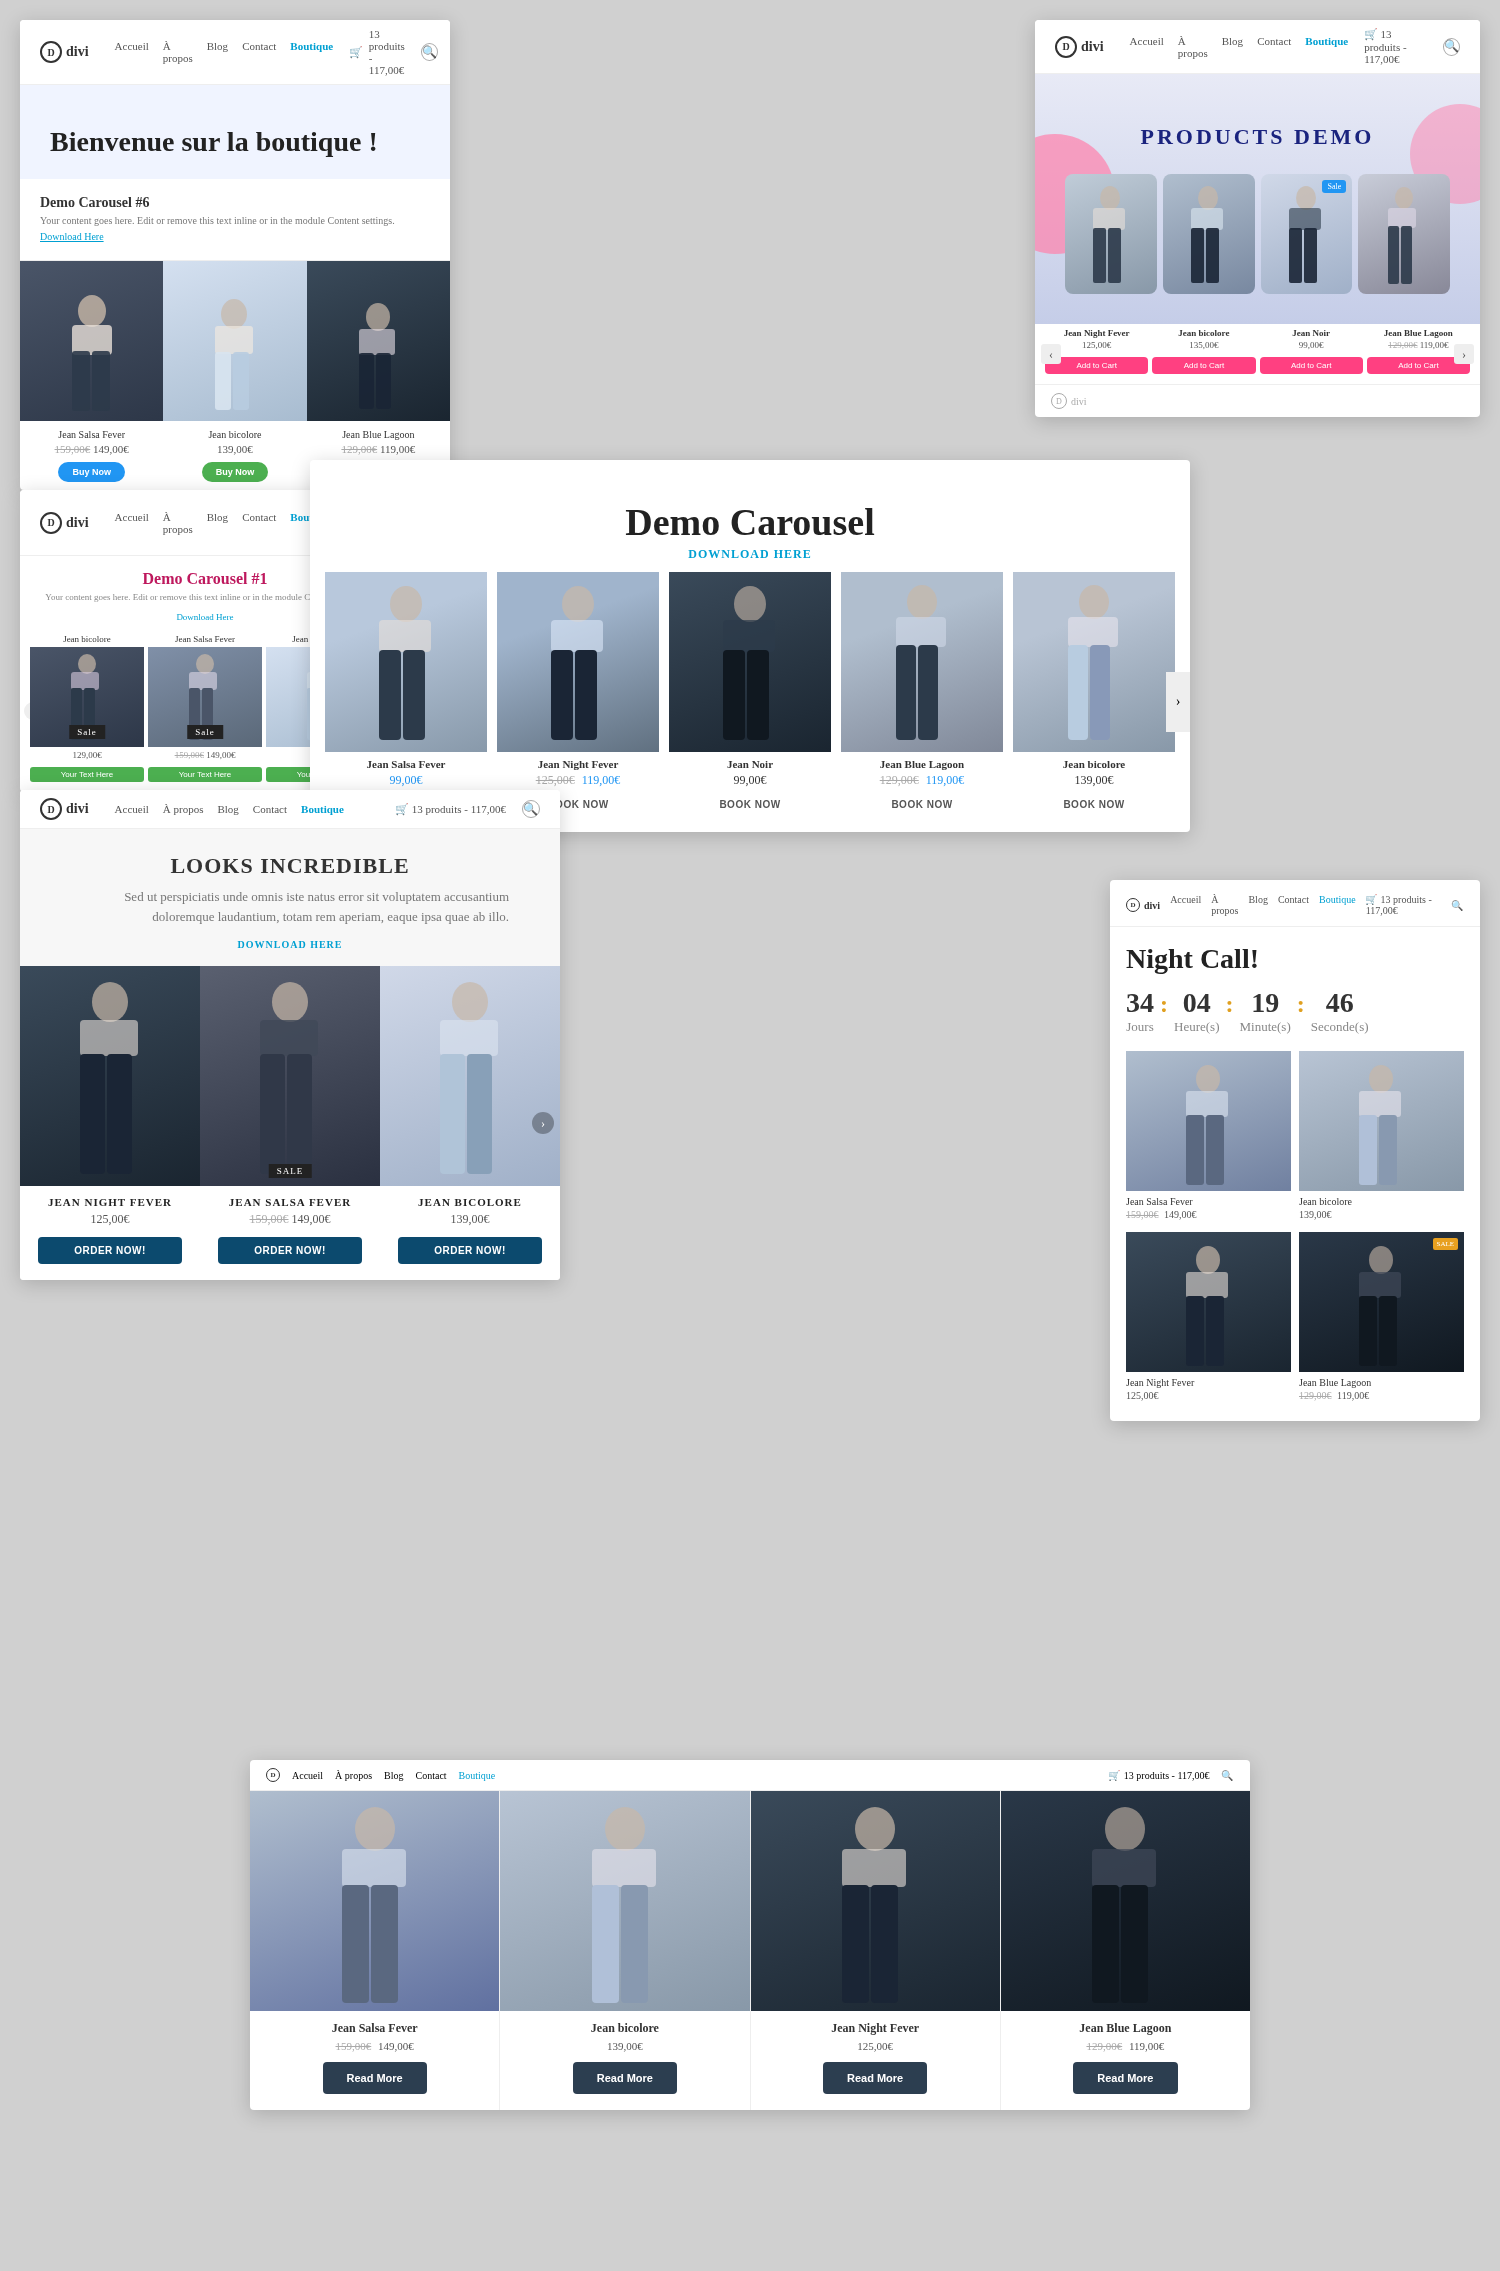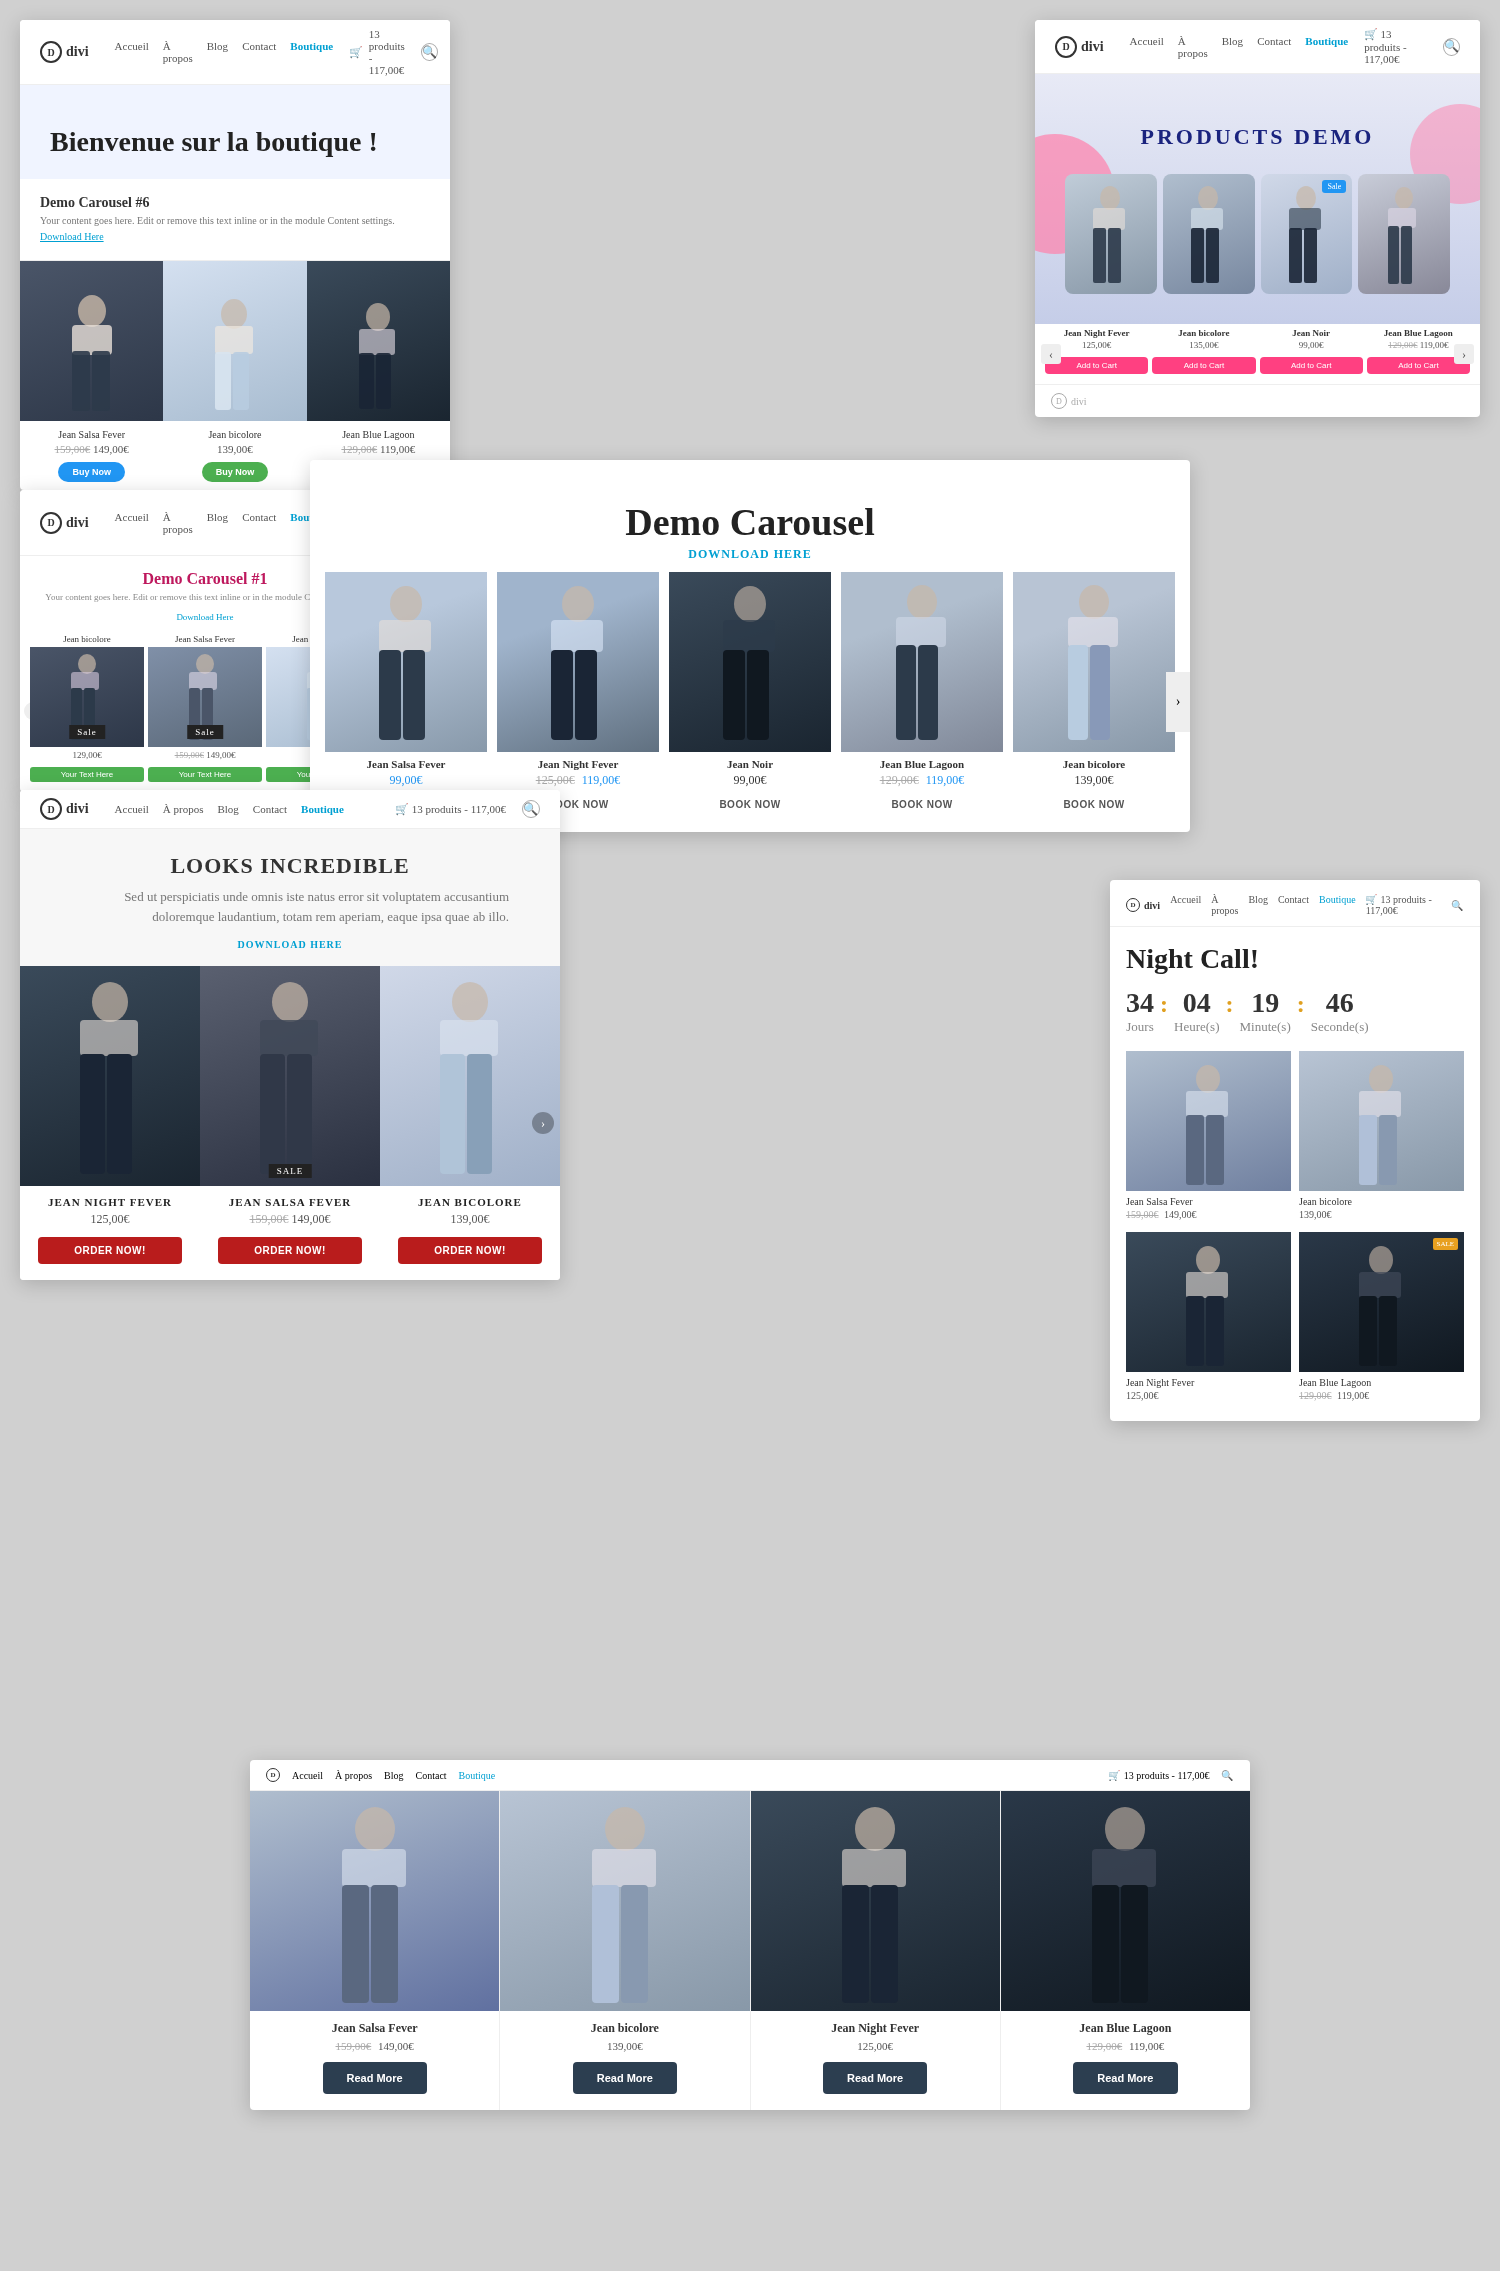--- a/index.html
+++ b/index.html
@@ -357,21 +357,21 @@
     .card5-product-img {
       width: 100%;
       height: 220px;
       background: linear-gradient(160deg, #d0d8e8 0%, #a0afc0 100%);
       position: relative;
     }
     .card5-product-name { font-size: 11px; font-weight: 900; letter-spacing: 1px; color: #222; margin: 10px 6px 4px; }
     .card5-product-price { font-size: 12px; color: #555; margin-bottom: 10px; }
     .card5-product-price .old-price { text-decoration: line-through; color: #aaa; }
     .btn-order-now {
-      background: #b91c1c;
+      background: #0c4a6e;
       color: #fff;
       border: none;
       border-radius: 4px;
       padding: 8px 20px;
       font-size: 10px;
       font-weight: bold;
       cursor: pointer;
       letter-spacing: 0.5px;
       width: 80%;
     }

